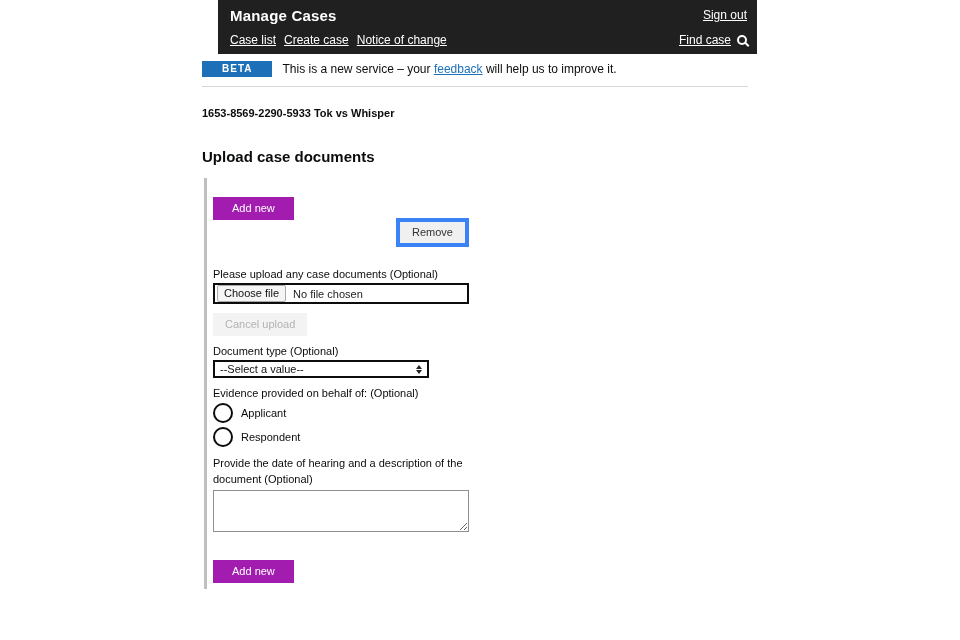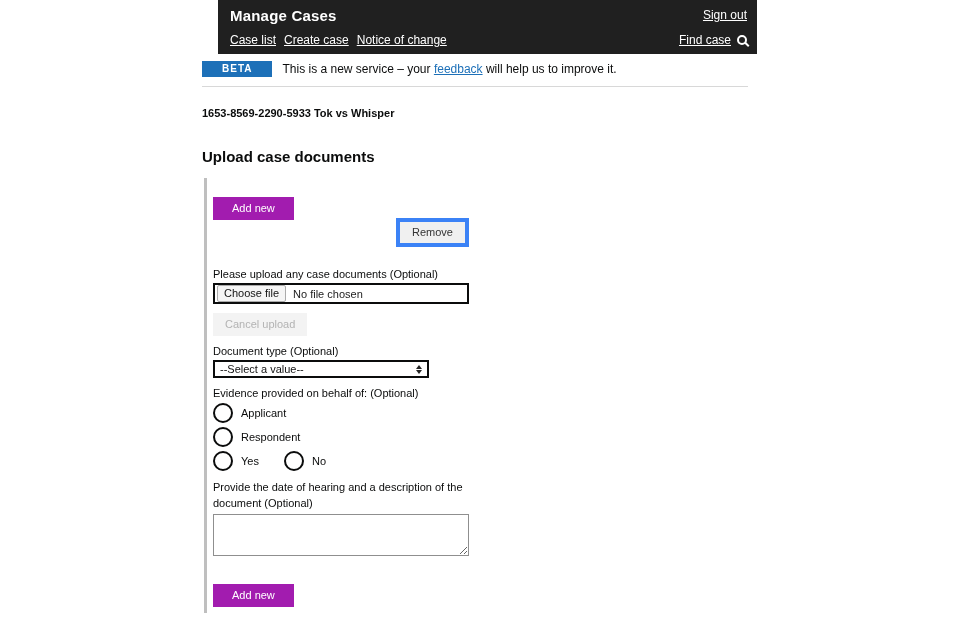--- a/index.html
+++ b/index.html
@@ -137,26 +137,20 @@
       <div class="label label-tight">Evidence provided on behalf of: (Optional)</div>
       <div class="radio-row">
         <span class="radio"></span>
         <span class="radio-label">Applicant</span>
       </div>
       <div class="radio-row">
         <span class="radio"></span>
         <span class="radio-label">Respondent</span>
       </div>
 
-      <div class="radio-inline">
-        <span class="radio"></span>
-        <span class="radio-label">Yes</span>
-        <span class="radio radio-gap"></span>
-        <span class="radio-label">No</span>
-      </div>
 
       <div class="label label-tight desc-label">Provide the date of hearing and a description of the document (Optional)</div>
       <textarea class="desc" value="" style=""></textarea>
 
       <div class="addnew-bottom">
         <button class="btn btn-green">Add new</button>
       </div>
     </div>
 
   </div>

